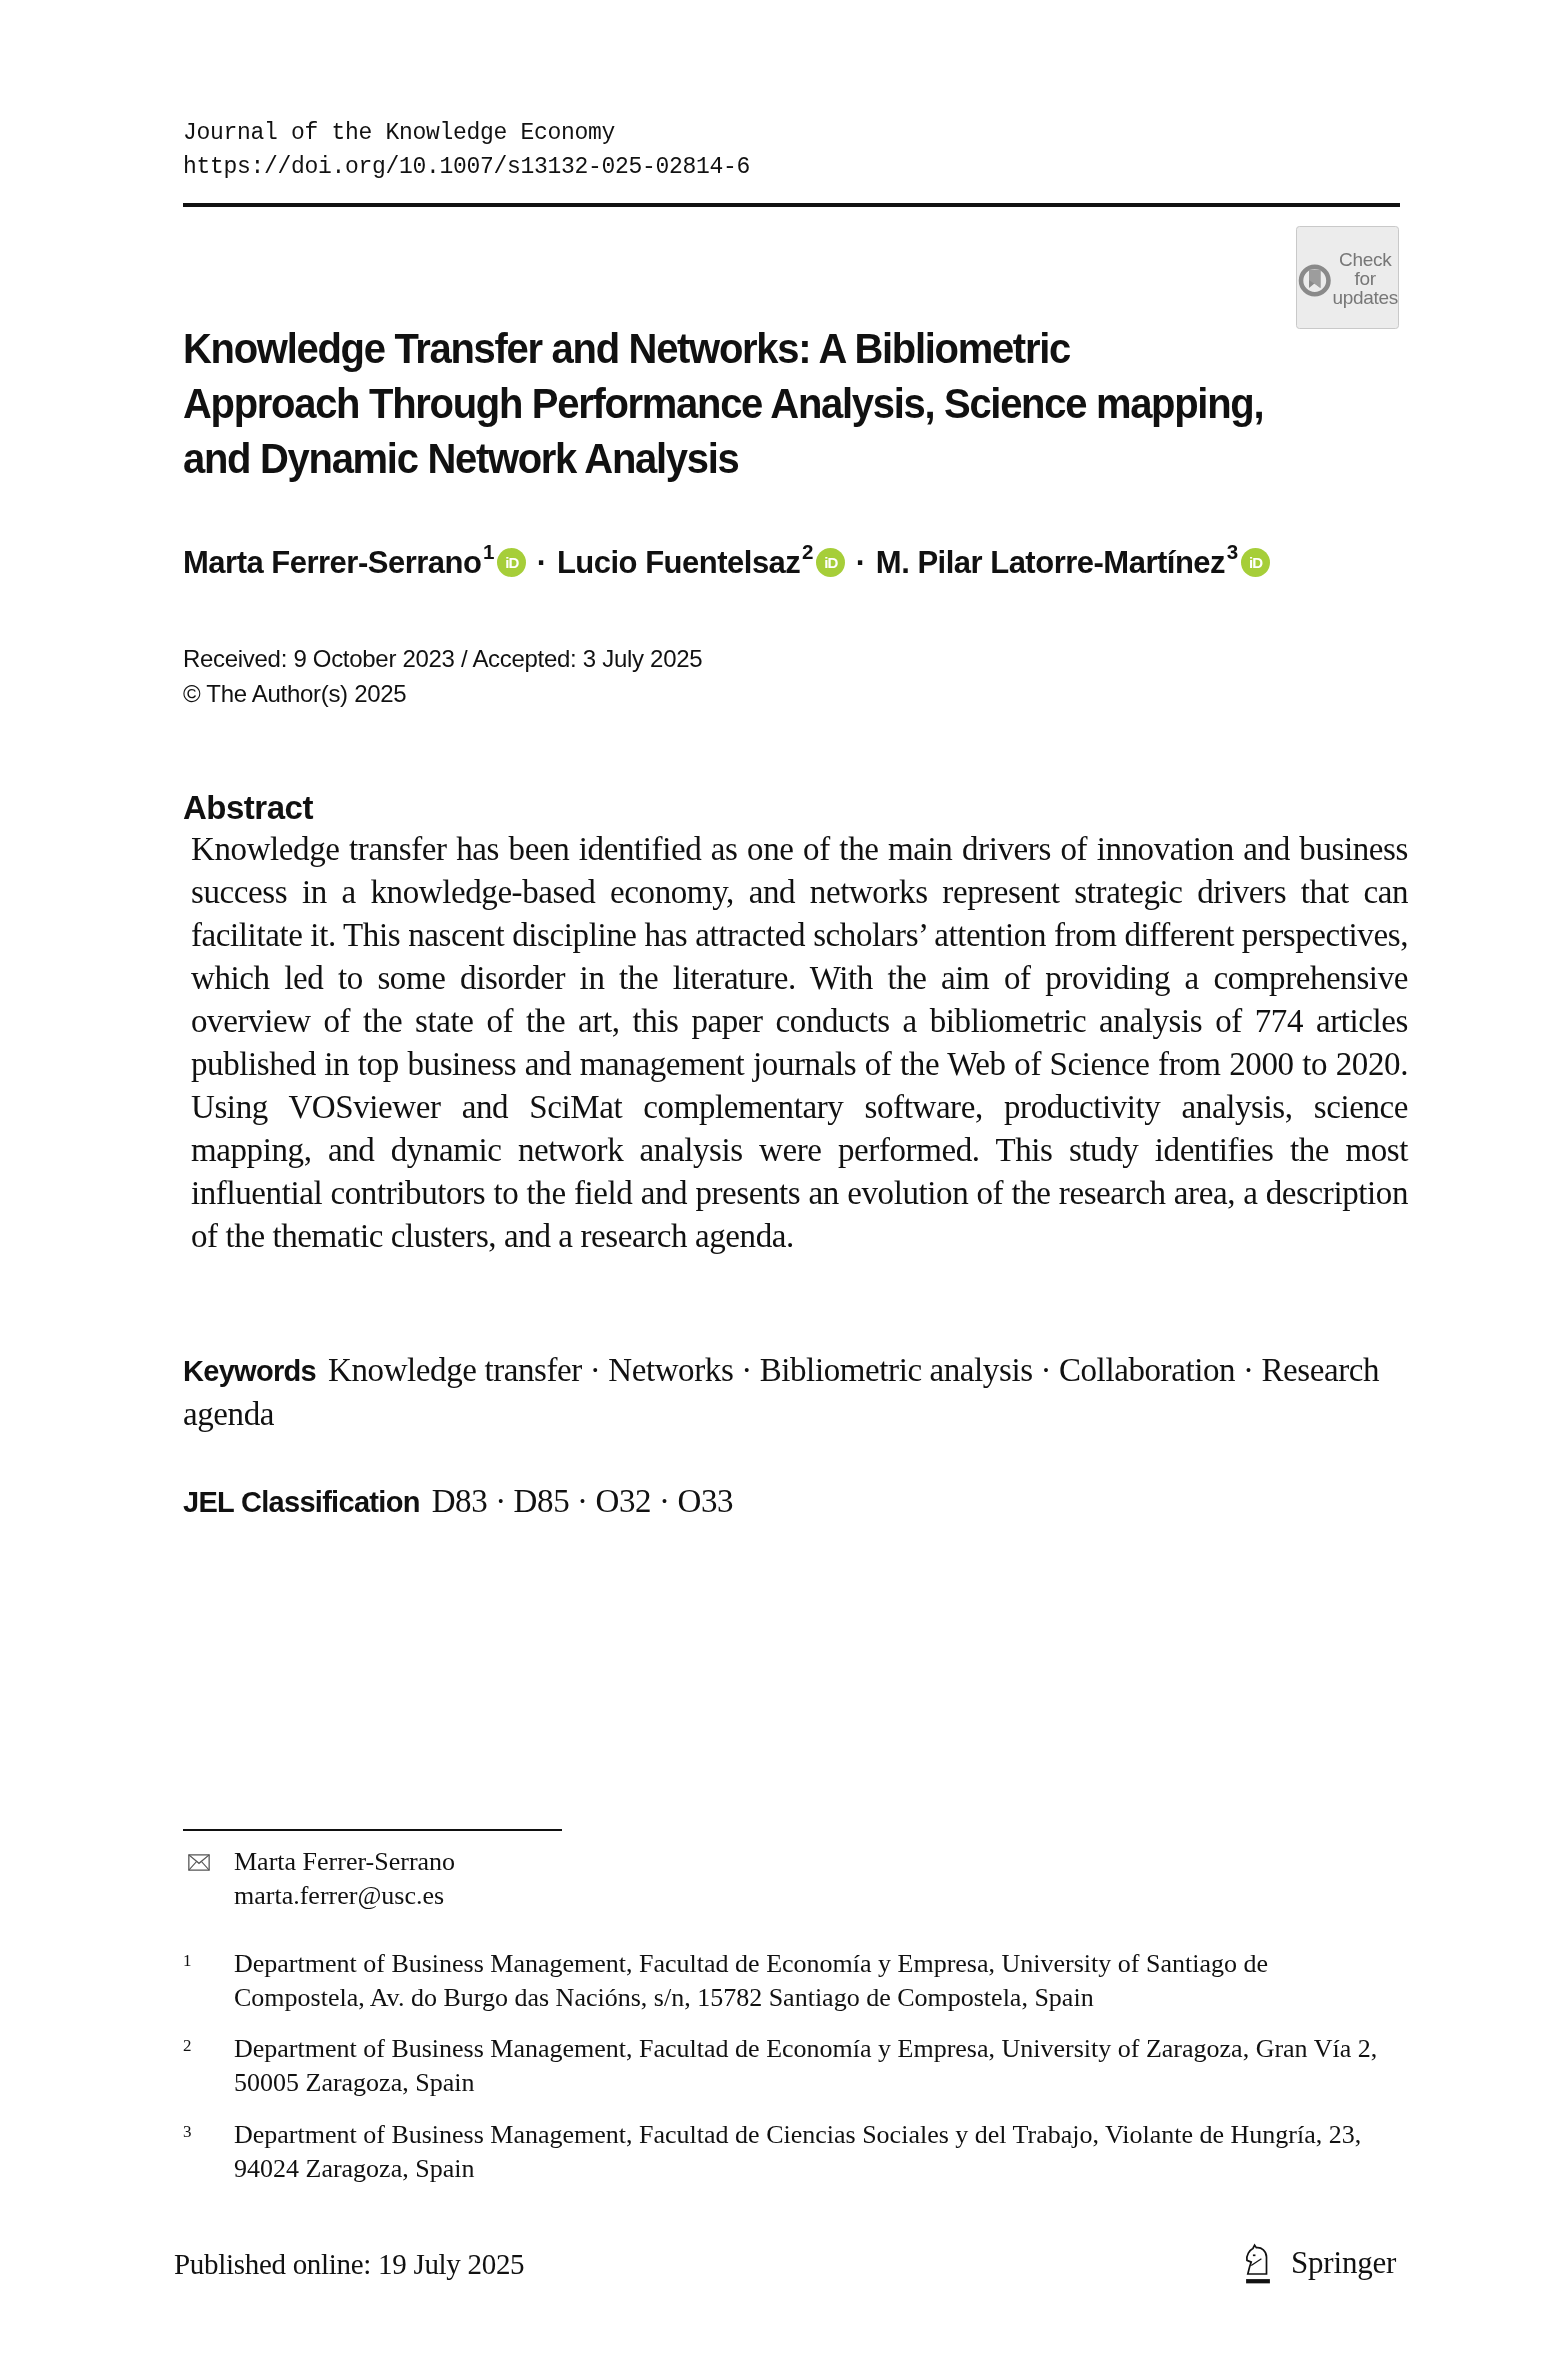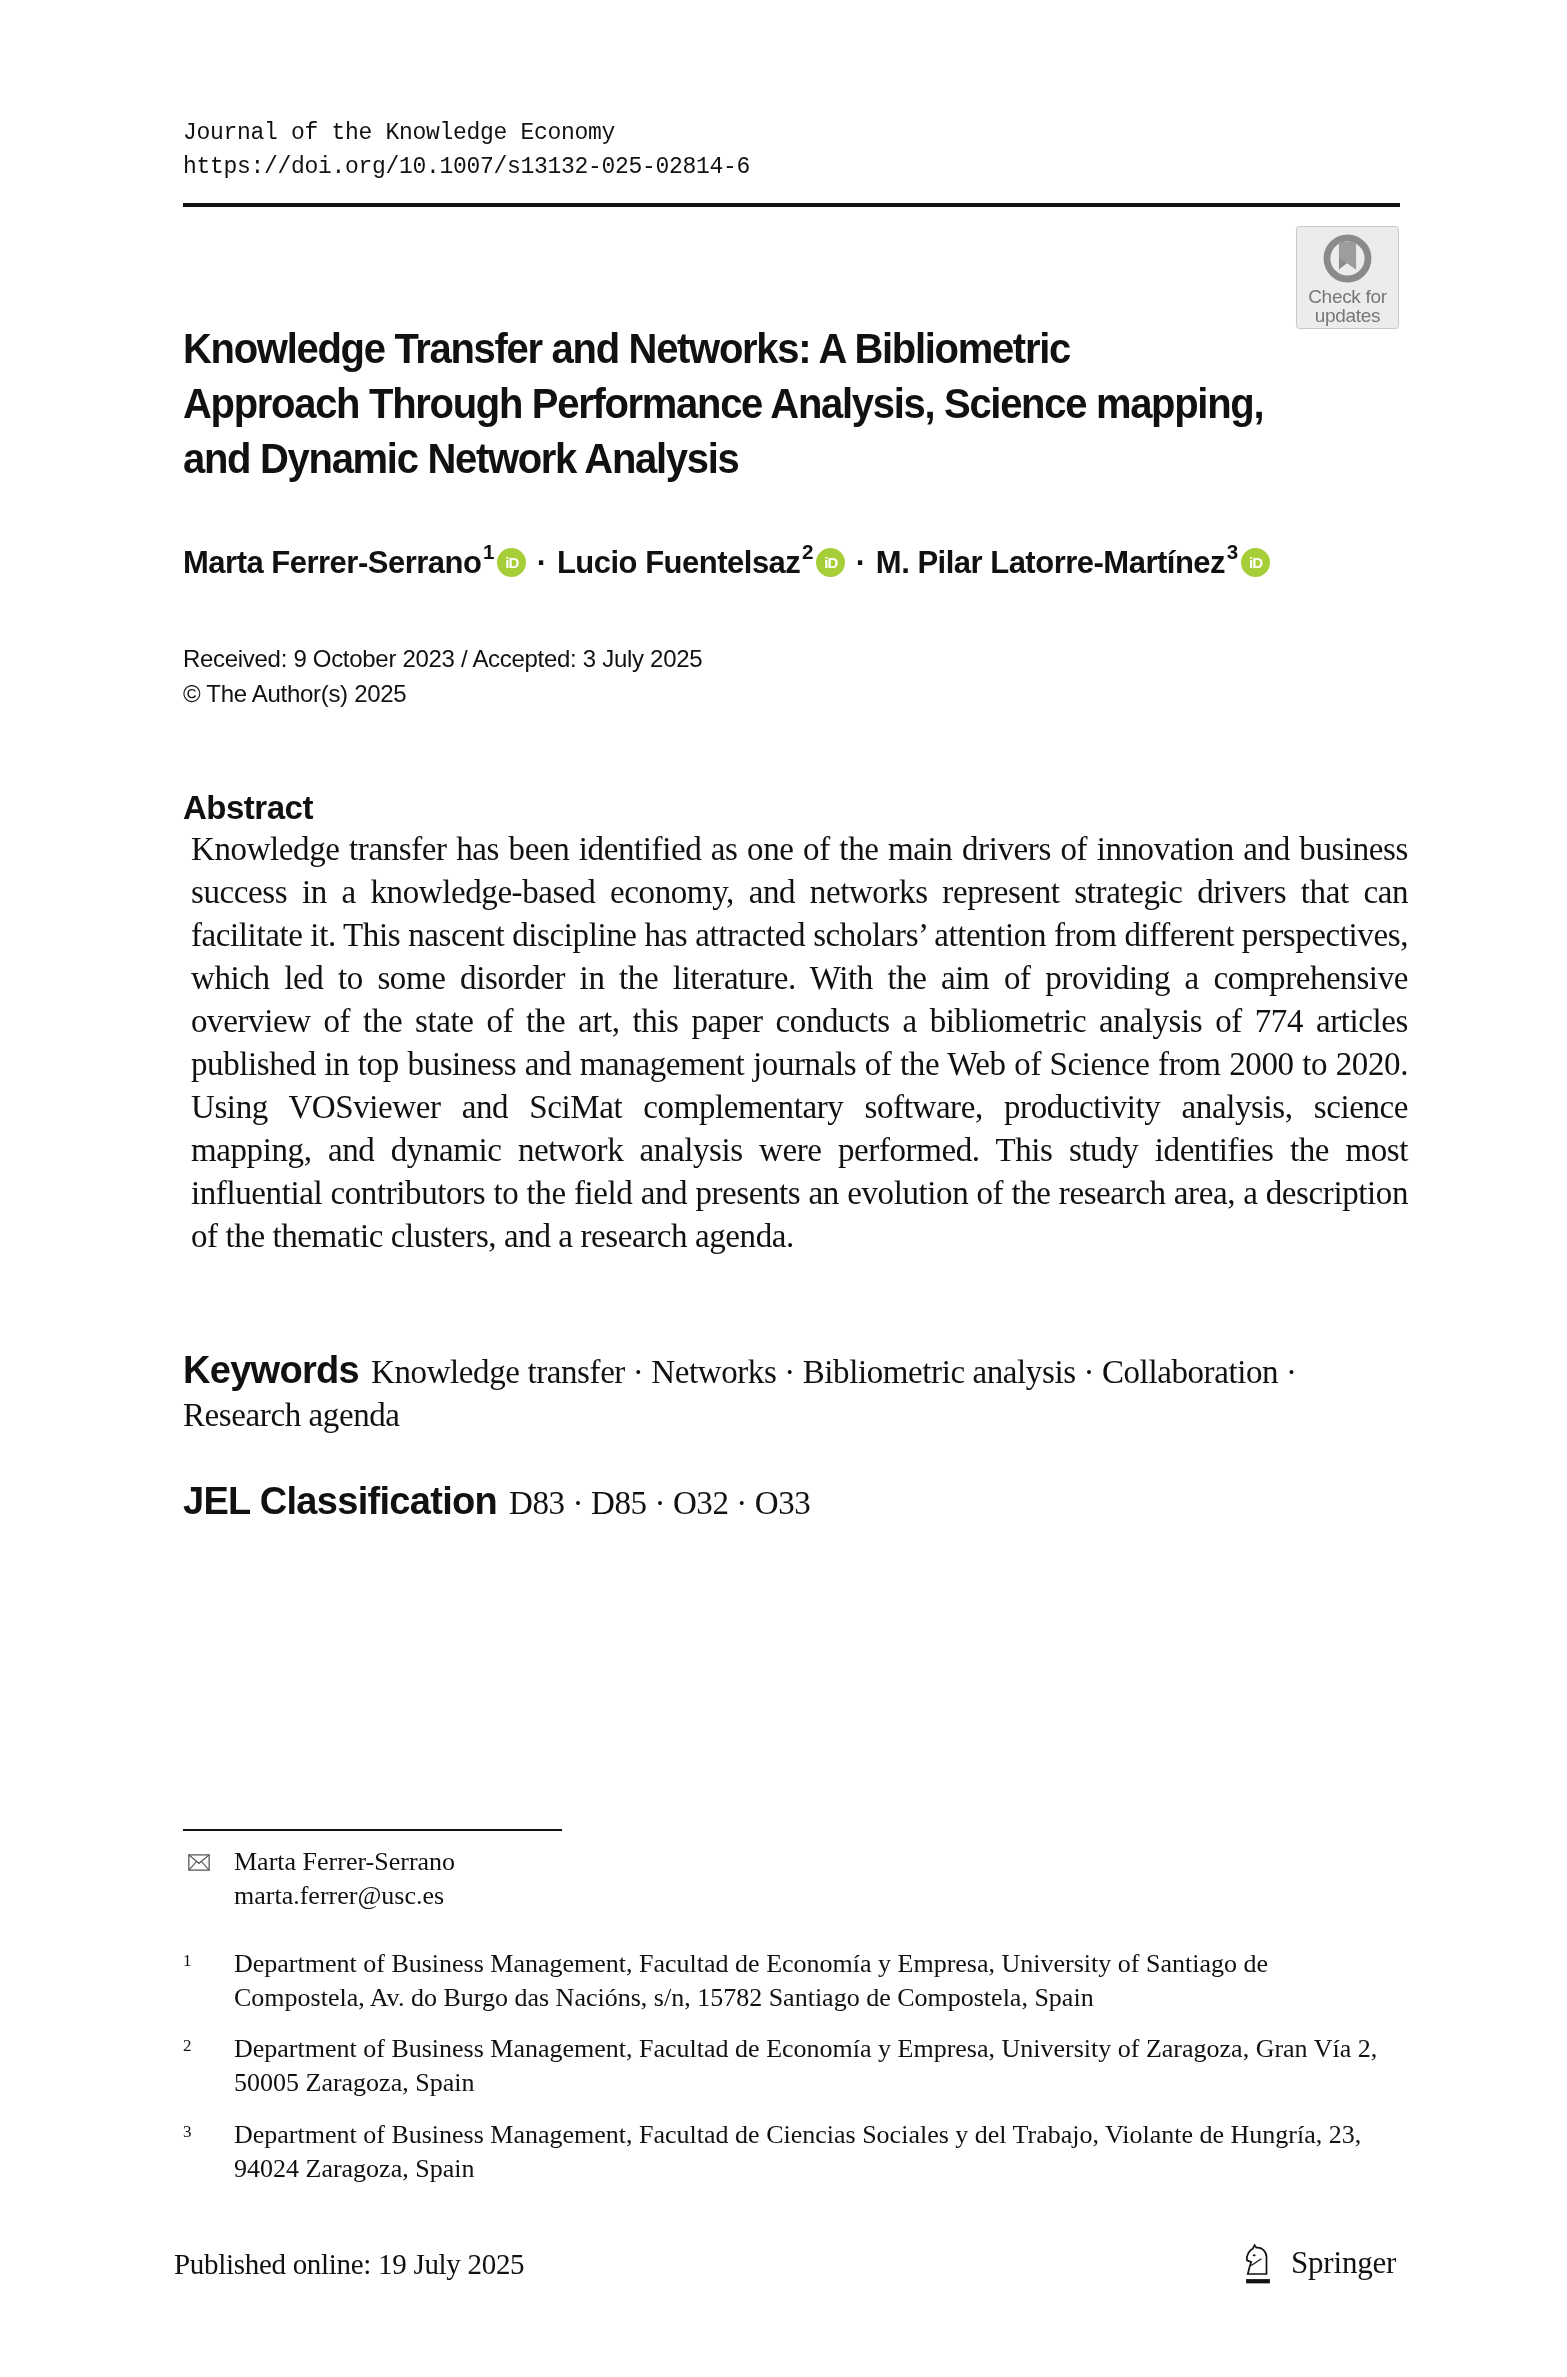--- a/index.html
+++ b/index.html
@@ -5,40 +5,40 @@
   html, body { margin: 0; padding: 0; background: #ffffff; }
   body { width: 1568px; height: 2377px; position: relative; overflow: hidden; color: #111; }
   .sans { font-family: "Liberation Sans", "DejaVu Sans", sans-serif; }
   .serif { font-family: "Liberation Serif", "DejaVu Serif", serif; }
   .abs { position: absolute; }
 
   #journal-header { left: 183px; top: 116px; font-size: 23px; line-height: 34px; color: #111; }
   #journal-header div { white-space: nowrap; letter-spacing: -0.3px; font-family: Liberation Mono, monospace; }
   #top-rule { left: 183px; top: 203px; width: 1217px; height: 4.3px; background: #111; }
 
-  #check-updates { left: 1296px; top: 226px; width: 103px; height: 103px; border: 1.7px solid #c9c9c9; border-radius: 3.4px; background: #ececec; box-sizing: border-box; display: flex; flex-direction: column; align-items: center; }
+  #check-updates { left: 1296px; top: 226px; width: 103px; height: 103px; border: 1.7px solid #c9c9c9; border-radius: 3.4px; background: #ececec; box-sizing: border-box; display: flex; flex-direction: row; align-items: center; }
   #check-updates svg { margin-top: 5.1px; }
   #check-updates .cu-text { font-size: 19px; line-height: 19px; color: #777; text-align: center; margin-top: 1.7px; letter-spacing: -0.3px; }
 
   #title { left: 183px; top: 321px; width: 1080px; font-size: 43px; line-height: 55px; font-weight: bold; letter-spacing: -1.4px; color: #111; transform: scaleX(0.93); transform-origin: left top; }
   #title div { white-space: nowrap; }
 
   #authors { left: 183px; top: 541px; font-size: 31px; line-height: 43px; font-weight: bold; white-space: nowrap; letter-spacing: -0.5px; display: flex; align-items: center; }
   .author { display: inline-flex; align-items: center; }
   .author sup { font-size: 20.6px; line-height: 0; position: relative; top: -10.3px; margin-left: 1.7px; }
   .orcid { display: inline-block; width: 29px; height: 29px; border-radius: 50%; background: #a6ce39; color: #fff; font-size: 15px; font-weight: bold; line-height: 29px; text-align: center; margin-left: 3.4px; letter-spacing: -0.9px; }
   .sep { margin: 0 10.3px; }
 
   #dates { left: 183px; top: 641px; font-size: 24px; line-height: 35px; letter-spacing: -0.3px; }
 
   #abstract-heading { left: 183px; top: 786px; font-size: 33px; line-height: 43px; font-weight: bold; letter-spacing: -0.5px; }
   #abstract-body { left: 183px; top: 828px; width: 1217px; font-size: 33px; line-height: 43px; text-align: justify; letter-spacing: -0.4px; margin-left: 8px; }
 
   #keywords { left: 183px; top: 1349px; width: 1217px; font-size: 33px; line-height: 43px; letter-spacing: -0.4px; }
-  #keywords .label, #jel .label { font-family: "Liberation Sans", "DejaVu Sans", sans-serif; font-weight: bold; font-size: 38px; letter-spacing: -0.7px; margin-right: 12px; }
+  #keywords .label, #jel .label { font-family: "Liberation Sans", "DejaVu Sans", sans-serif; font-weight: bold; font-size: 29px; letter-spacing: -0.7px; margin-right: 12px; }
   #jel { left: 183px; top: 1480px; font-size: 33px; line-height: 43px; letter-spacing: -0.4px; white-space: nowrap; }
 
   #fn-rule { left: 183px; top: 1829px; width: 379px; height: 1.7px; background: #111; }
   #corresp { left: 183px; top: 1845px; font-size: 26px; line-height: 34px; }
   #corresp .mail-icon { position: absolute; left: 5.1px; top: 8.6px; }
   #corresp .lines { position: absolute; left: 51px; top: 0; white-space: nowrap; }
 
   .aff { left: 183px; width: 1217px; font-size: 26px; line-height: 34px; }
   .aff .num { position: absolute; left: 0; top: -3.4px; font-size: 17px; }
   .aff .txt { position: absolute; left: 51px; top: 0; width: 1165px; }

